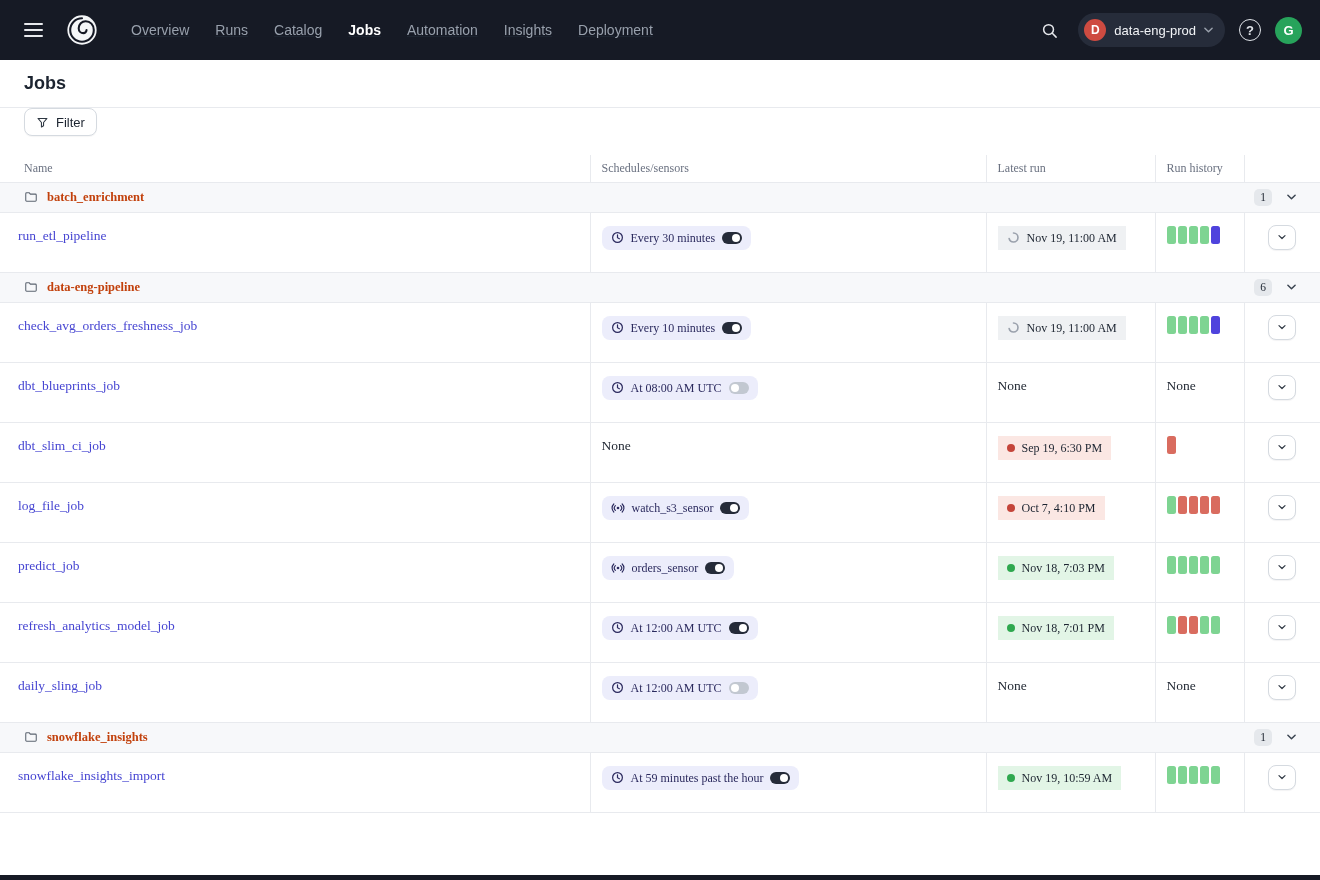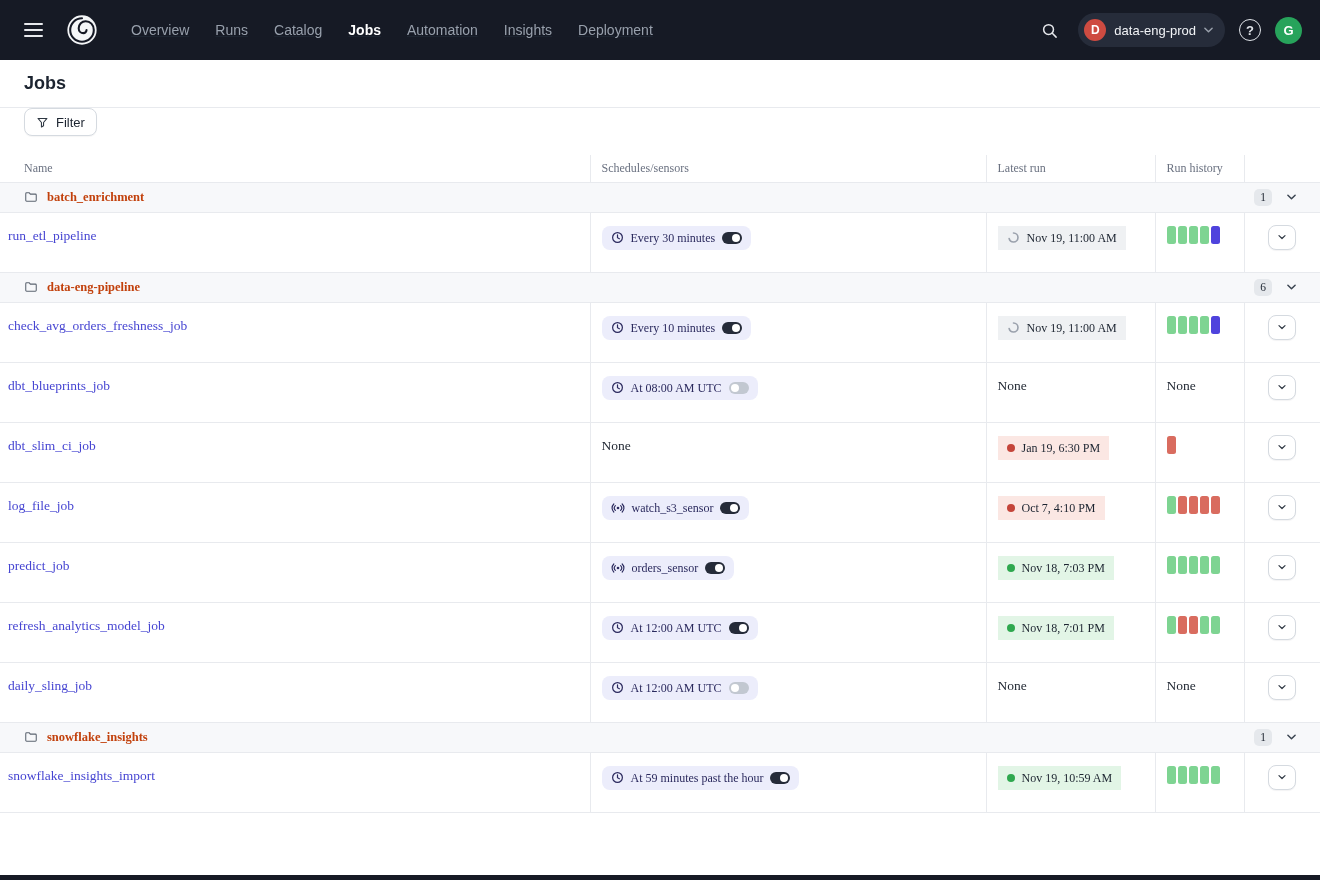--- a/index.html
+++ b/index.html
@@ -67,21 +67,21 @@
   .group-inner .spacer { flex:1; }
   .count-badge {
     background:#E5E8EC; border-radius:5px; padding:1px 6px; font-size:11.5px; color:#1C2430; line-height:15px;
   }
   .group-caret { display:flex; align-items:center; margin-left:6px; cursor:pointer; }
   tr.job-row td {
     height:60px; vertical-align:top; padding:13px 0 0 11px;
     border-bottom:1px solid var(--border,#E8EAEE);
   }
   tr.job-row td + td { border-left:1px solid var(--border,#E8EAEE); }
-  tr.job-row td.name-cell { padding-left:8px; }
+  tr.job-row td.name-cell { padding-left:18px; }
   tr.job-row td.expand-cell { padding:12px 0 0 0; text-align:center; }
   .job-link { color:var(--link,#4645D2); font-size:13.5px; text-decoration:none; cursor:pointer; }
   .none-text { font-size:13.5px; color:#232A35; }
   .sched-badge {
     display:inline-flex; align-items:center; gap:7px; background:var(--schedule-badge-bg,#ECEDFB);
     color:#2B2A5E; border-radius:8px; padding:4px 9px; font-size:12px; line-height:16px;
   }
   .toggle { width:20px; height:12px; border-radius:7px; position:relative; display:inline-block; cursor:pointer; flex:none; }
   .toggle.on { background:#252B39; }
   .toggle.off { background:#C2C8D1; }
@@ -324,21 +324,21 @@
               <svg viewBox="0 0 16 16" width="12" height="12">
                 <path d="M4 6.2l4 3.8 4-3.8" fill="none" stroke="#2E3742" stroke-width="1.6" stroke-linecap="round" stroke-linejoin="round"></path>
               </svg>
             </button></td>
         </tr>
         <tr class="job-row">
           <td class="name-cell"><a class="job-link">dbt_slim_ci_job</a></td>
           <td class="sched-cell"><span class="none-text">None</span></td>
           <td class="run-cell"><span class="run-badge failure">
               <span class="dot failure"></span>
-              <span>Jan 19, 6:30 PM</span>
+              <span>Sep 19, 6:30 PM</span>
             </span></td>
           <td class="hist-cell"><span class="bars">
               <span class="bar failure"></span>
             </span></td>
           <td class="expand-cell"><button class="expand-btn">
               <svg viewBox="0 0 16 16" width="12" height="12">
                 <path d="M4 6.2l4 3.8 4-3.8" fill="none" stroke="#2E3742" stroke-width="1.6" stroke-linecap="round" stroke-linejoin="round"></path>
               </svg>
             </button></td>
         </tr>

